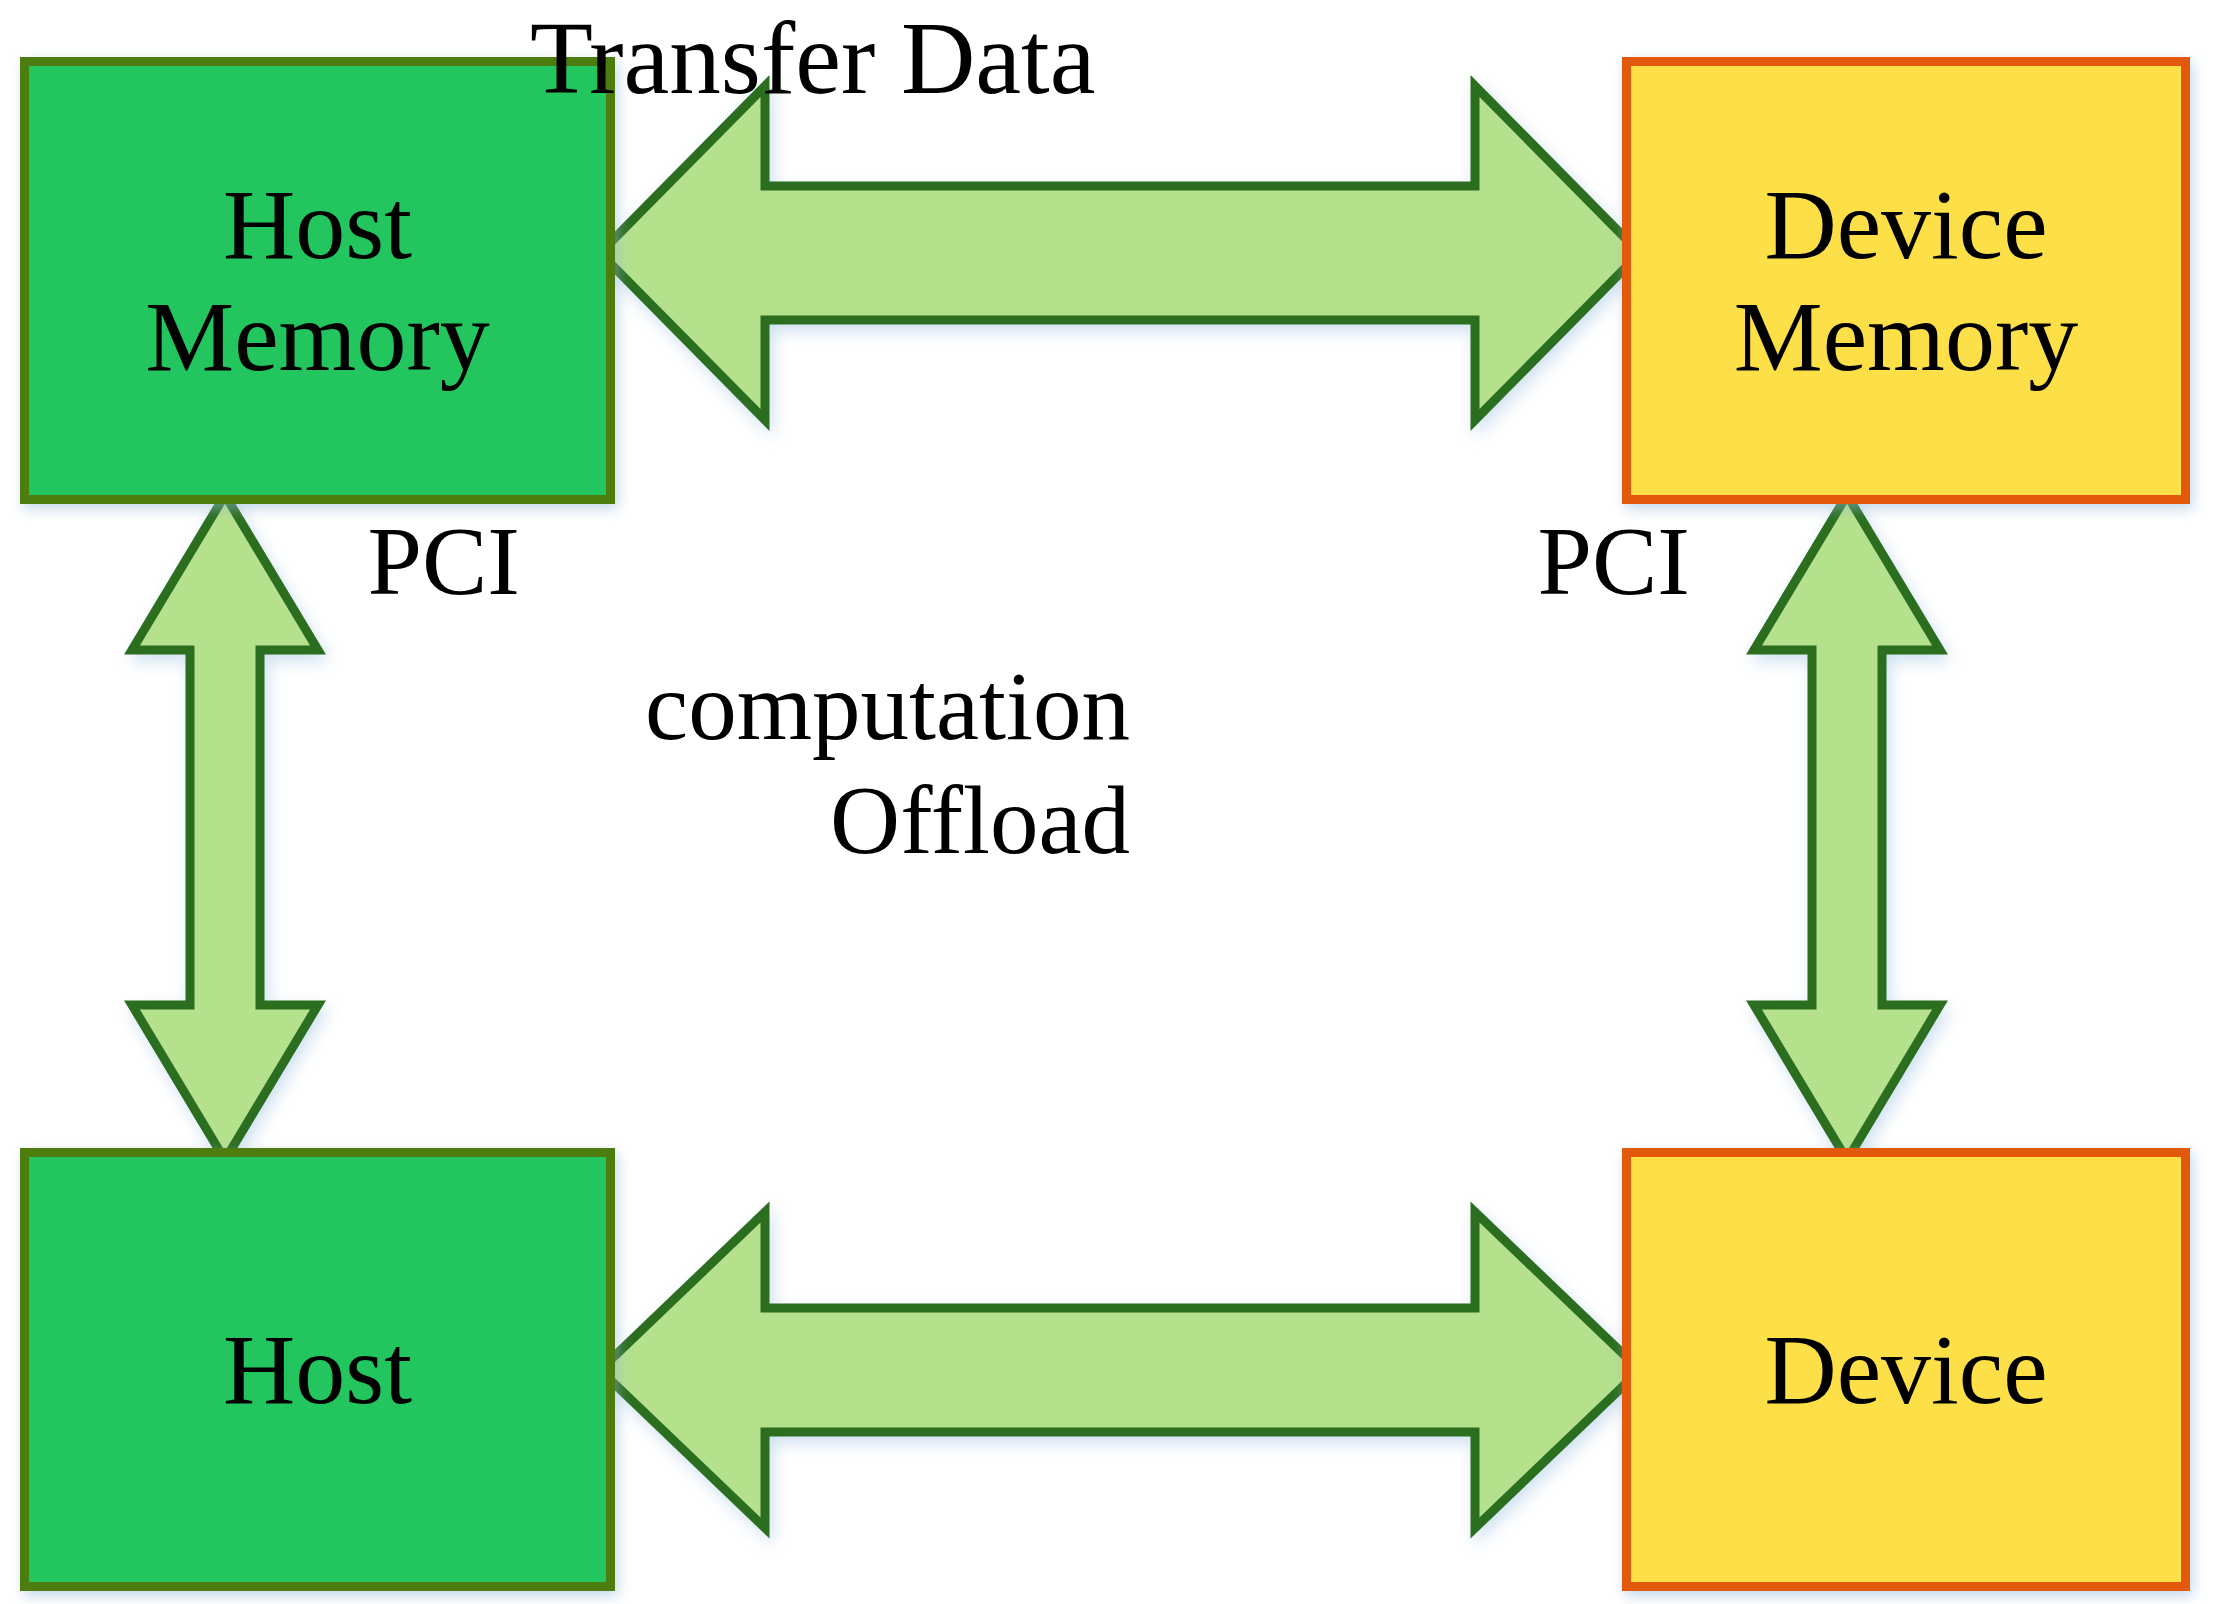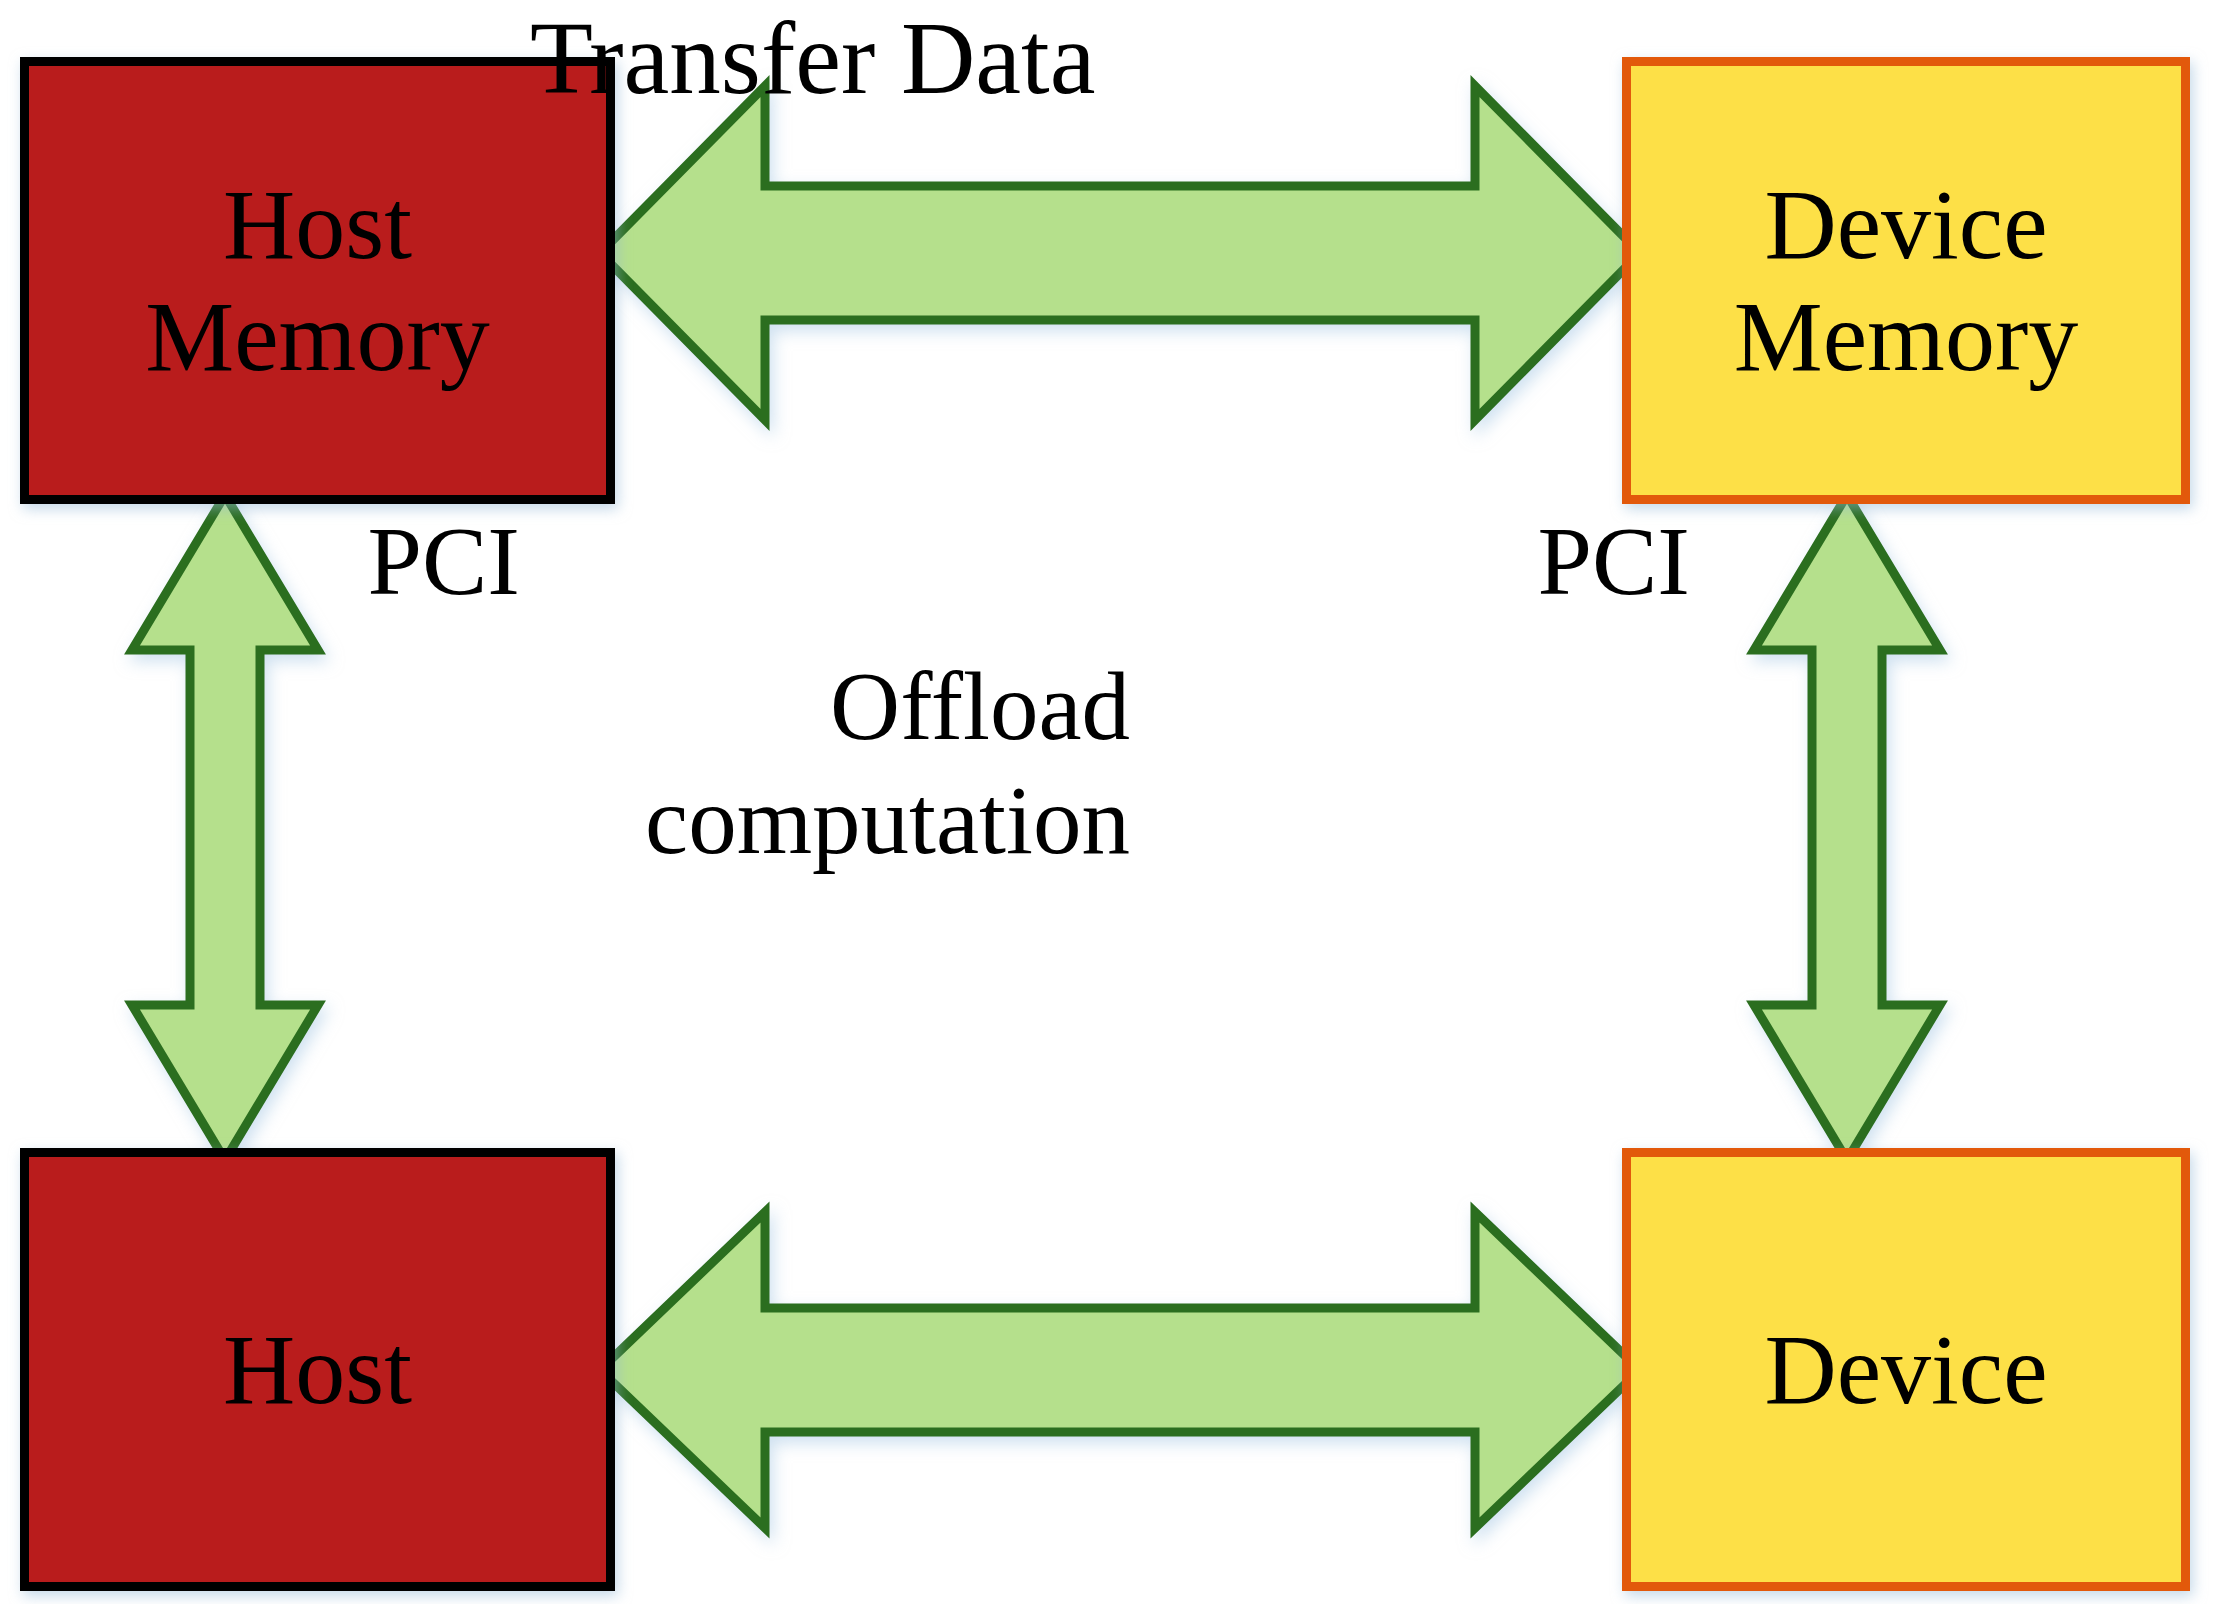--- a/index.html
+++ b/index.html
@@ -25,22 +25,22 @@
     line-height: 1.12;
     color: #000000;
     text-align: center;
     filter: drop-shadow(3px 5px 7px rgba(150,185,215,0.55));
   }
   .node-box .label-line {
     display: block;
     white-space: nowrap;
   }
   .host-style {
-    border: 9px solid #000000;
-    background: #b91c1c;
+    border: 9px solid #4d7c0f;
+    background: #22c55e;
   }
   .device-style {
     border: 9px solid #E2590B;
     background: #fde047;
   }
 
   #host-memory-box  { left: 20px;   top: 57px;   width: 595px; height: 447px; font-size: 100px; }
   #device-memory-box{ left: 1622px; top: 57px;   width: 568px; height: 447px; font-size: 100px; }
   #host-box         { left: 20px;   top: 1148px; width: 595px; height: 443px; font-size: 100px; }
   #device-box       { left: 1622px; top: 1148px; width: 568px; height: 443px; font-size: 100px; }
@@ -113,17 +113,17 @@
     <span class="label-line">Device</span>
   </div>
 
   <div id="label-transfer-data" class="edge-label">Transfer Data</div>
 
   <div id="label-pci-left" class="edge-label">PCI</div>
 
   <div id="label-pci-right" class="edge-label">PCI</div>
 
   <div id="label-offload" class="edge-label">
+    <div>computation</div>
     <div>Offload</div>
-    <div>computation</div>
   </div>
 
 </div>
 
 </body></html>

